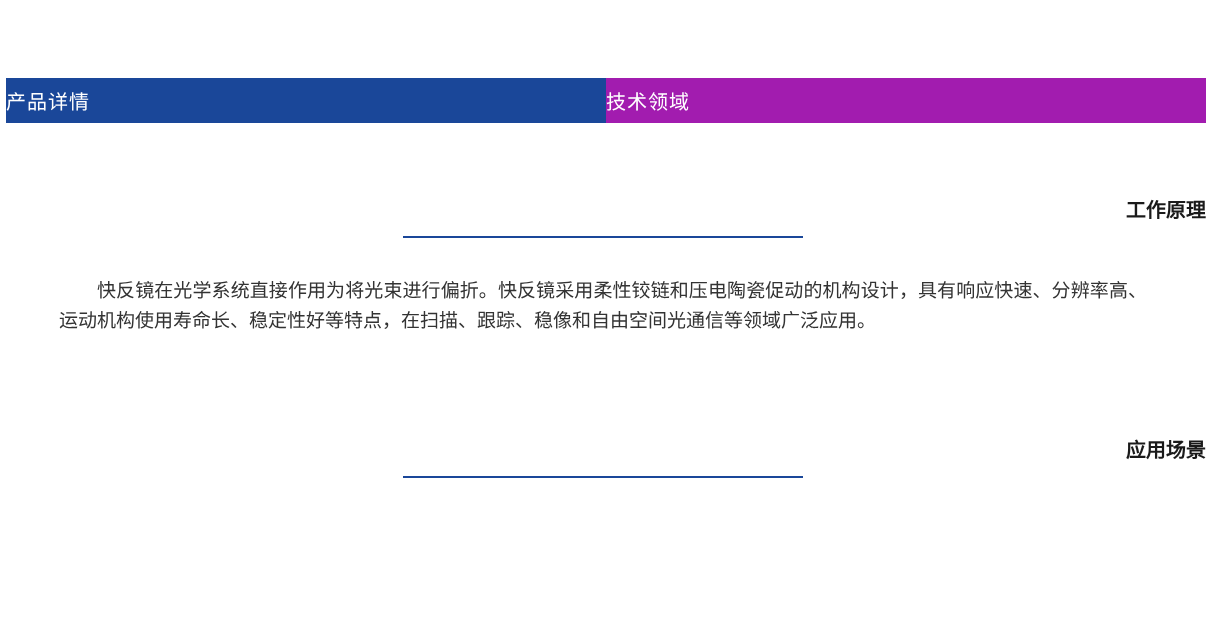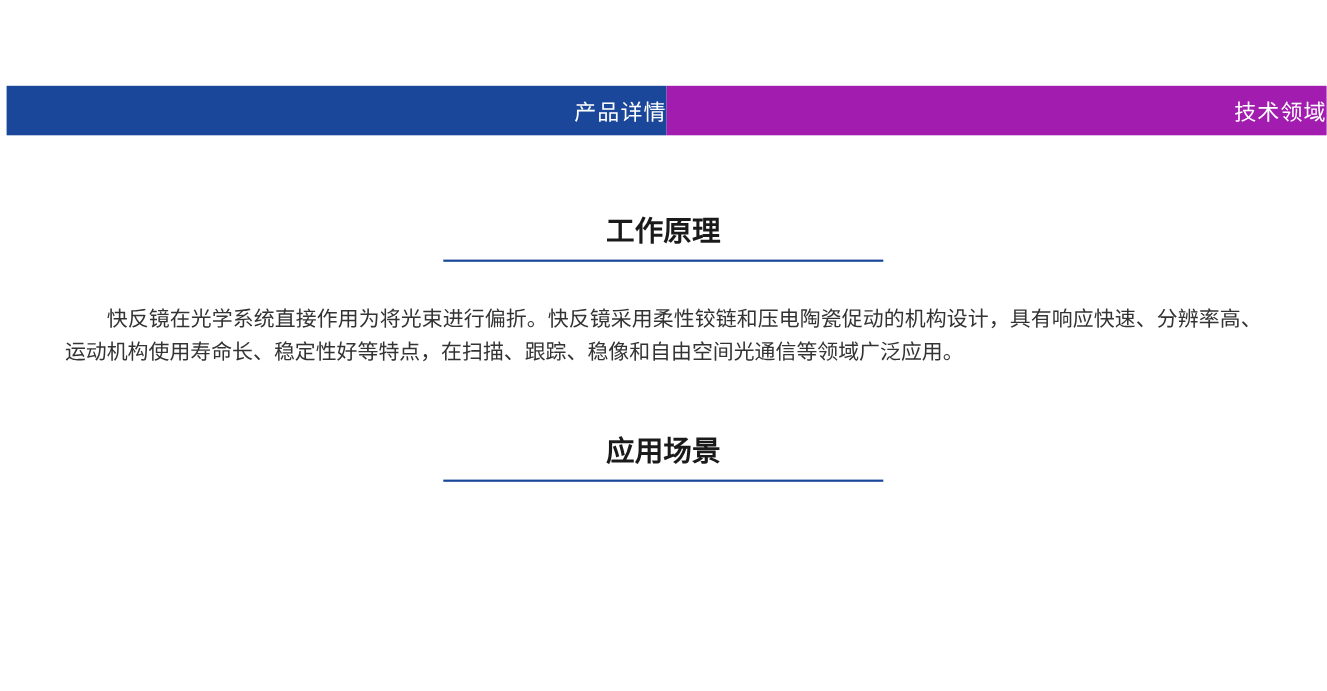--- a/index.html
+++ b/index.html
@@ -28,46 +28,46 @@
     left: 6px;
     width: 1200px;
     height: 45px;
     display: flex;
   }
   .tab {
     flex: 0 0 600px;
     height: 45px;
     display: flex;
     align-items: center;
-    justify-content: flex-end;
+    justify-content: flex-start;
     color: #ffffff;
     font-size: 20px;
     letter-spacing: 1px;
     cursor: pointer;
     user-select: none;
   }
   .tab-primary {
     background: #1a4799;
   }
   .tab-secondary {
     background: #a21caf;
   }
 
   
   .section {
     position: absolute;
     left: 0;
     width: 1206px;
   }
   .section-1 { top: 196px; }
-  .section-2 { top: 396px; }
+  .section-2 { top: 436px; }
 
   .section-heading {
-    text-align: center;
-    font-size: 26px;
+    text-align: right;
+    font-size: 20px;
     font-weight: bold;
     color: #1a1a1a;
     line-height: 28px;
   }
   .section-rule {
     width: 400px;
     height: 0;
     margin: 12px auto 0 auto;
     border-bottom: 2px solid #1a4799;
   }

